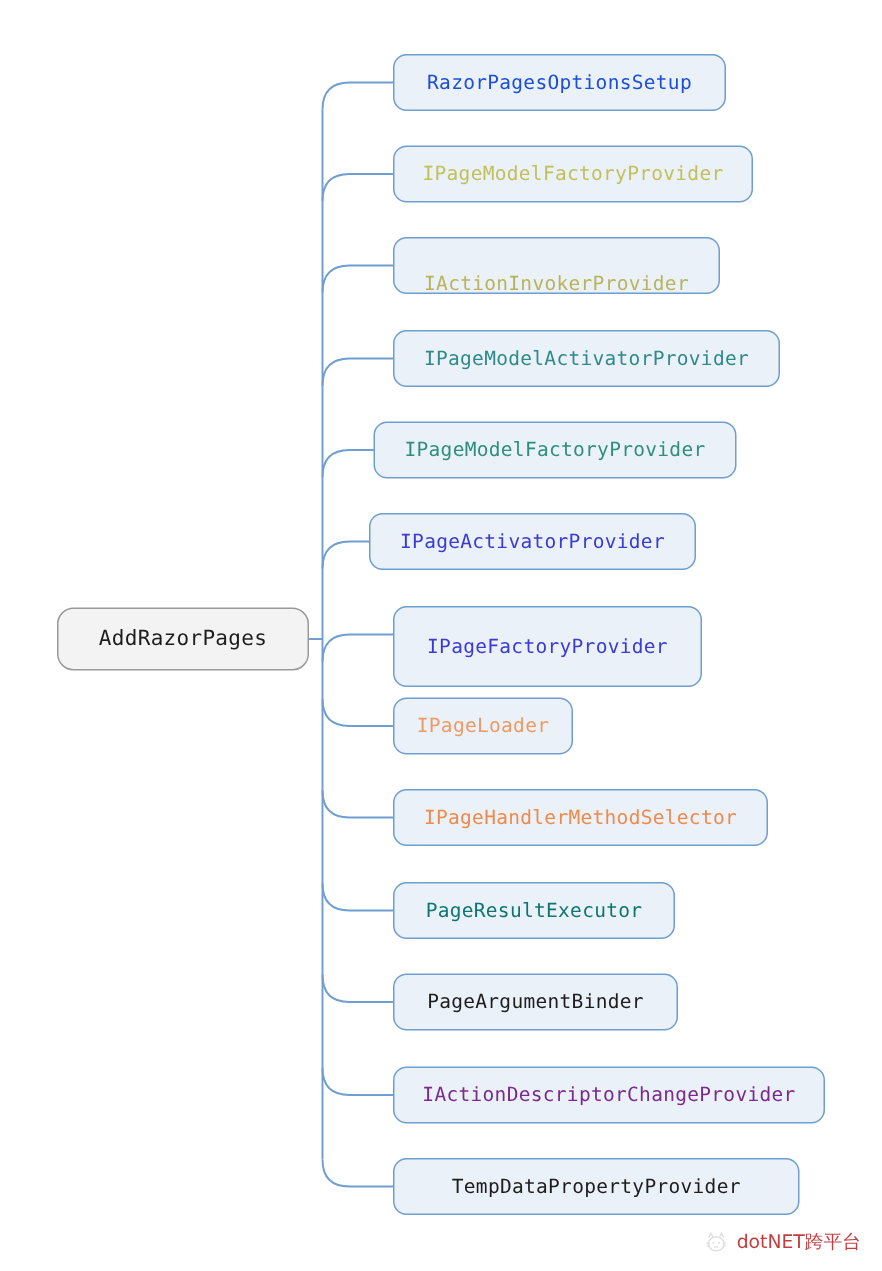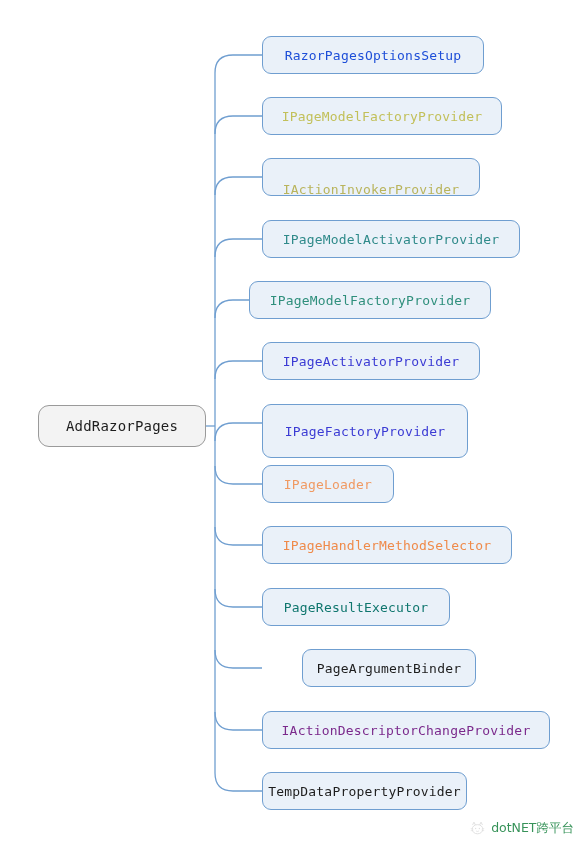--- a/index.html
+++ b/index.html
@@ -54,21 +54,21 @@
   .node-label {
     display: block;
   }
   #watermark {
     position: absolute;
     right: 14px;
     bottom: 10px;
     display: flex;
     align-items: flex-start;
     gap: 5px;
-    color: #15803d;
+    color: #b91c1c;
     font-family: "DejaVu Sans", "Liberation Sans", sans-serif;
     font-size: 12.5px;
     opacity: 0.85;
     user-select: none;
   }
   #watermark .wm-logo {
     width: 17px;
     height: 17px;
     opacity: 0.55;
   }
@@ -108,42 +108,42 @@
       </div>
       <div class="node node-child" style="left: 262px; top: 158px; width: 218px; height: 38px;">
         <span class="node-label" style="color: rgb(185, 180, 92); margin-top: 24px;">IActionInvokerProvider</span>
       </div>
       <div class="node node-child" style="left: 262px; top: 220px; width: 258px; height: 38px;">
         <span class="node-label" style="color: rgb(47, 138, 138);">IPageModelActivatorProvider</span>
       </div>
       <div class="node node-child" style="left: 249px; top: 281px; width: 242px; height: 38px;">
         <span class="node-label" style="color: rgb(47, 143, 124);">IPageModelFactoryProvider</span>
       </div>
-      <div class="node node-child" style="left: 262px; top: 342px; width: 218px; height: 38px;">
+      <div class="node node-child" style="left: 246px; top: 342px; width: 218px; height: 38px;">
         <span class="node-label" style="color: rgb(59, 59, 212);">IPageActivatorProvider</span>
       </div>
       <div class="node node-child" style="left: 262px; top: 404px; width: 206px; height: 54px;">
         <span class="node-label" style="color: rgb(59, 59, 212);">IPageFactoryProvider</span>
       </div>
-      <div class="node node-child" style="left: 262px; top: 465px; width: 132px; height: 38px;">
+      <div class="node node-child" style="left: 262px; top: 465px; width: 120px; height: 38px;">
         <span class="node-label" style="color: rgb(240, 154, 99);">IPageLoader</span>
       </div>
       <div class="node node-child" style="left: 262px; top: 526px; width: 250px; height: 38px;">
         <span class="node-label" style="color: rgb(239, 138, 74);">IPageHandlerMethodSelector</span>
       </div>
       <div class="node node-child" style="left: 262px; top: 588px; width: 188px; height: 38px;">
         <span class="node-label" style="color: #0f766e;">PageResultExecutor</span>
       </div>
-      <div class="node node-child" style="left: 262px; top: 649px; width: 174px; height: 38px; margin-left: 40px;">
+      <div class="node node-child" style="left: 262px; top: 649px; width: 190px; height: 38px;">
         <span class="node-label" style="color: rgb(29, 29, 29);">PageArgumentBinder</span>
       </div>
       <div class="node node-child" style="left: 262px; top: 711px; width: 288px; height: 38px;">
         <span class="node-label" style="color: rgb(123, 42, 140);">IActionDescriptorChangeProvider</span>
       </div>
-      <div class="node node-child" style="left: 262px; top: 772px; width: 205px; height: 38px;">
+      <div class="node node-child" style="left: 262px; top: 772px; width: 271px; height: 38px;">
         <span class="node-label" style="color: rgb(29, 29, 29);">TempDataPropertyProvider</span>
       </div>
     </div>
 
   <div id="watermark">
     <svg class="wm-logo" viewBox="0 0 24 24">
       <path d="M5 7 L7 3 L9 7 M15 7 L17 3 L19 7" fill="none" stroke="#b9b9b9" stroke-width="1.3"></path>
       <ellipse cx="12" cy="13" rx="7.5" ry="6.5" fill="none" stroke="#b9b9b9" stroke-width="1.3"></ellipse>
       <circle cx="9.3" cy="12" r="0.9" fill="#b9b9b9"></circle>
       <circle cx="14.7" cy="12" r="0.9" fill="#b9b9b9"></circle>

